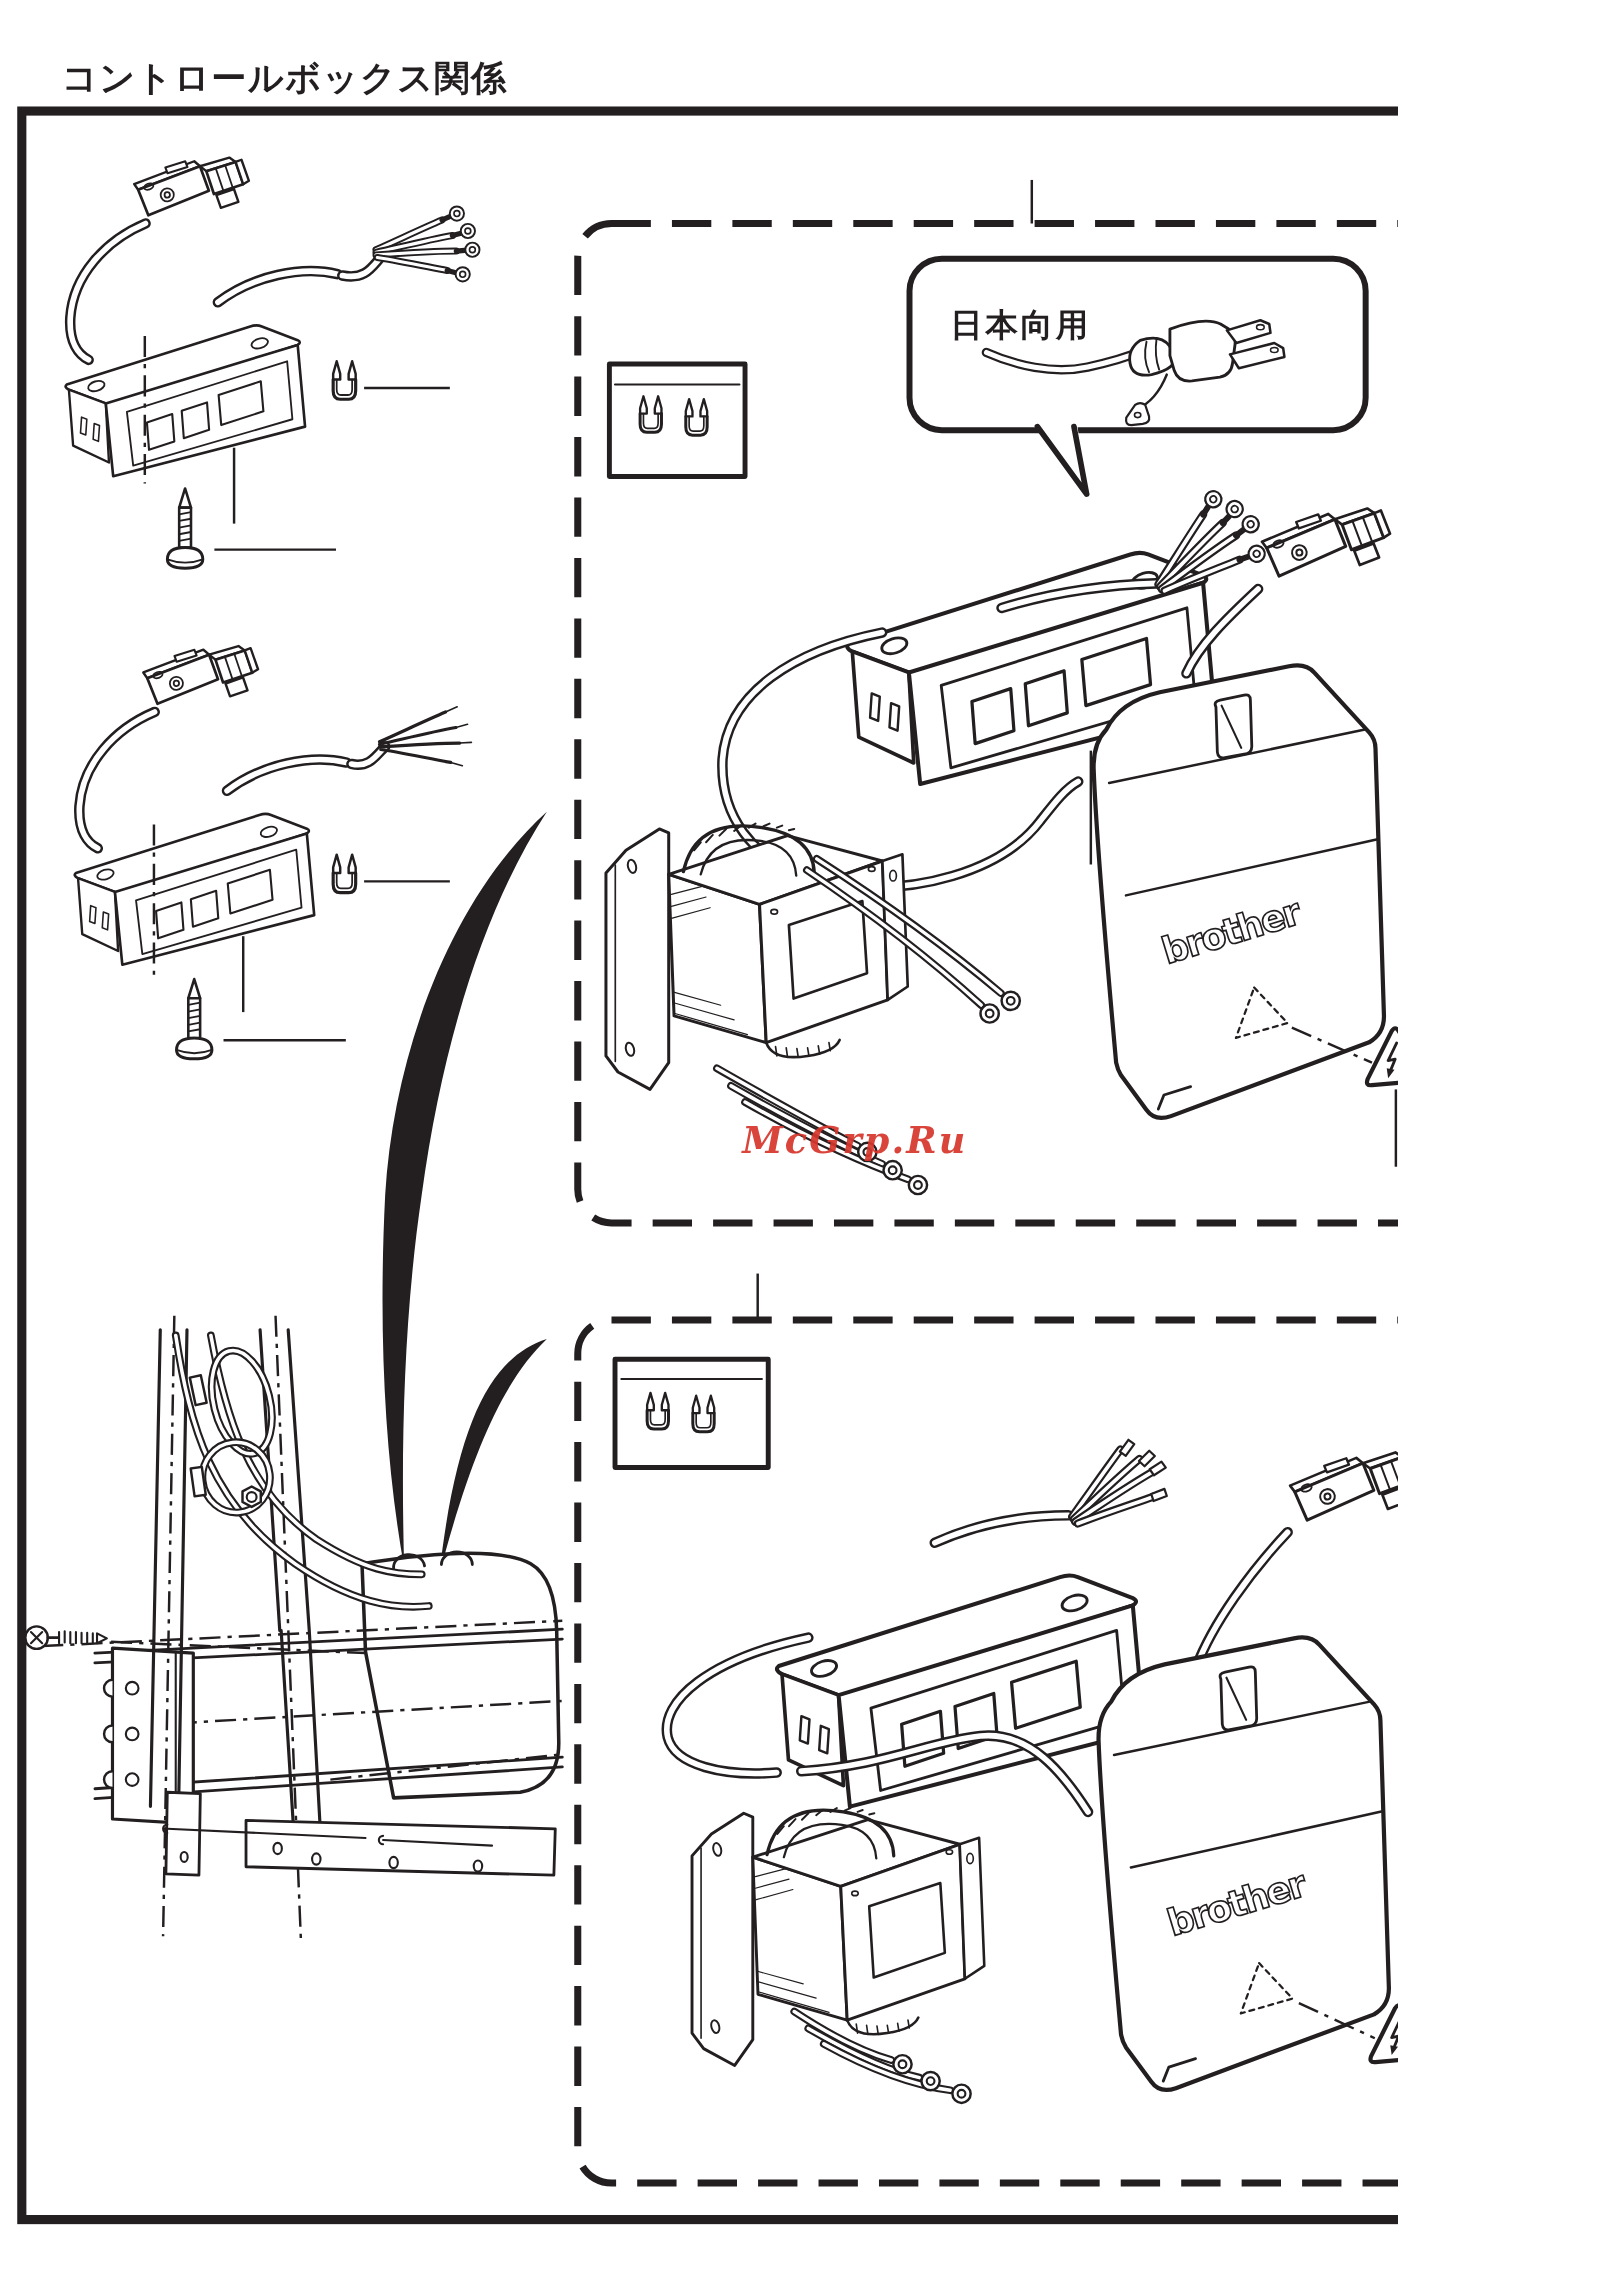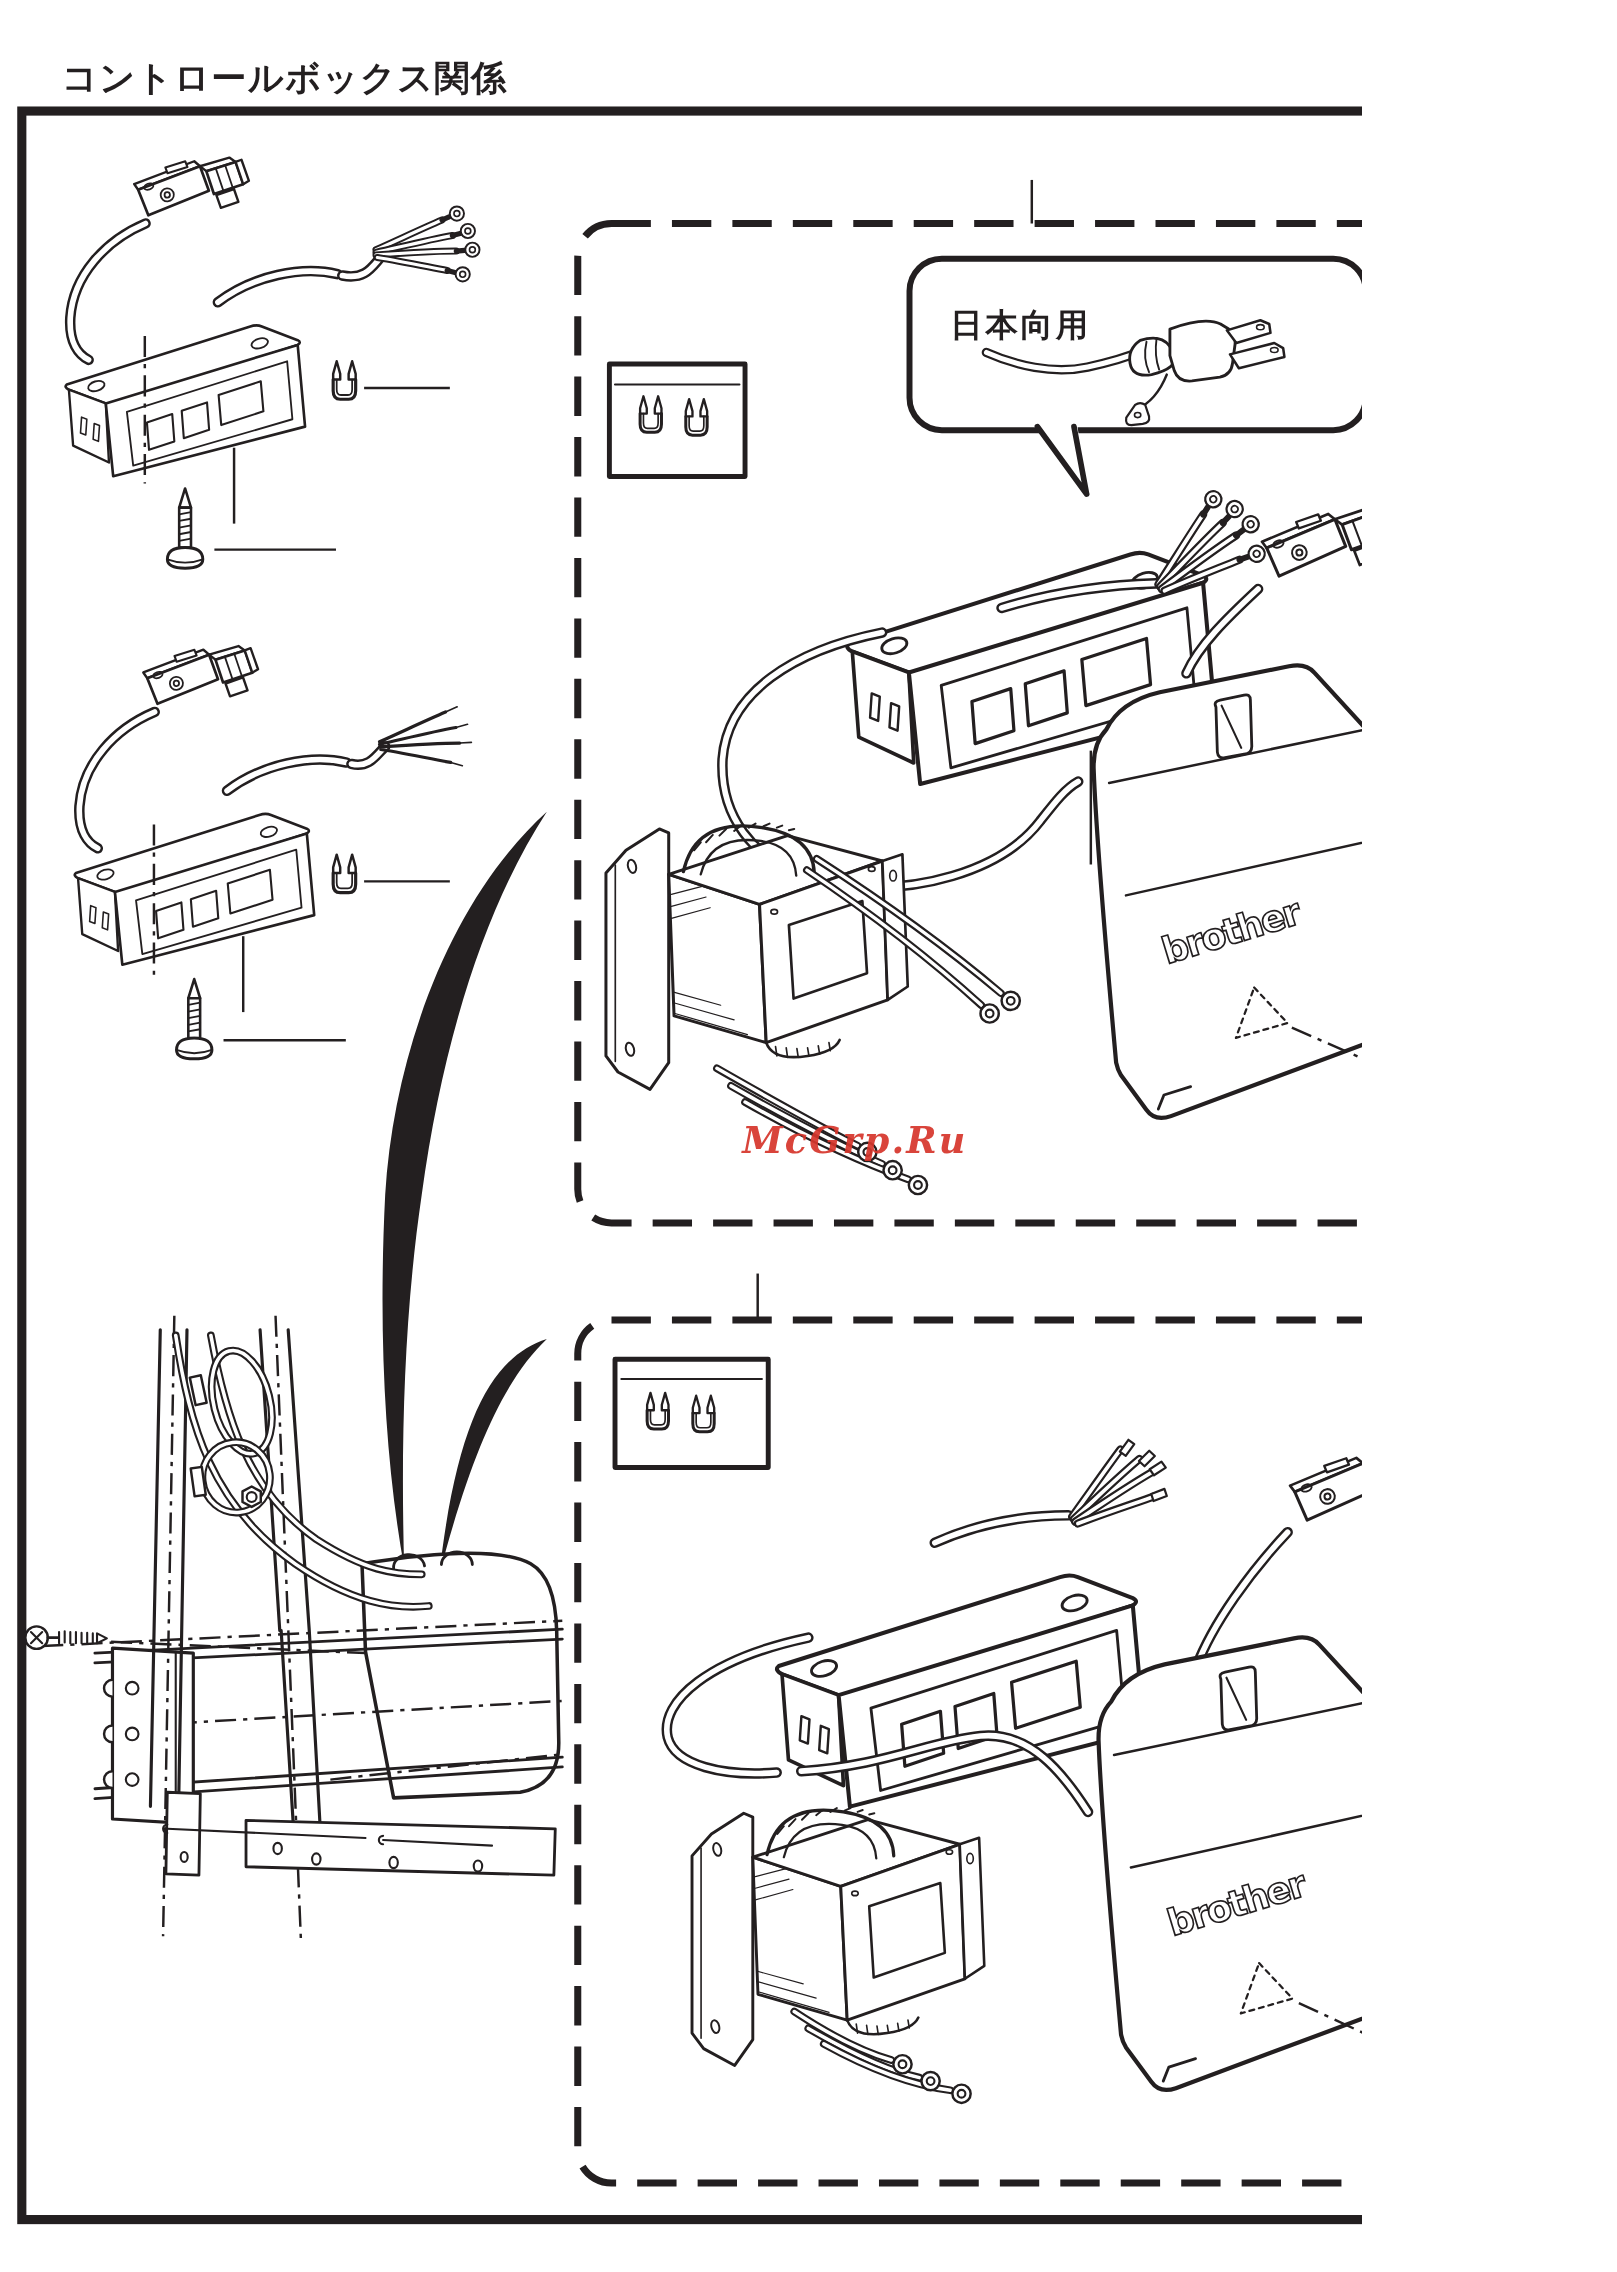--- a/index.html
+++ b/index.html
@@ -1,17 +1,17 @@
 <!DOCTYPE html>
 <html style="font-size:11.2px"><head>
 <meta charset="utf-8">
 <style>
   html,body{margin:0;padding:0;background:#fff;}
   #page{position:relative;width:1362px;height:2273px;background:#fff;overflow:hidden;
-        font-family:"DejaVu Sans","Liberation Sans",sans-serif;}
+        font-family:"DejaVu Sans","Liberation Sans",sans-serif;padding-left:36px;}
   svg{position:absolute;left:0;top:0;}
   
   .s{fill:none;stroke:#231f20;stroke-linecap:round;stroke-linejoin:round;}
   .f{fill:#fff;stroke:#231f20;stroke-linecap:round;stroke-linejoin:round;}
   .blk{fill:#231f20;stroke:none;}
   .tubeO{fill:none;stroke:#231f20;stroke-width:15;stroke-linecap:round;}
   .tubeI{fill:none;stroke:#fff;stroke-width:8;stroke-linecap:round;}
   .tubeO2{fill:none;stroke:#231f20;stroke-width:11;stroke-linecap:round;}
   .tubeI2{fill:none;stroke:#fff;stroke-width:5;stroke-linecap:round;}
   .dashdot{fill:none;stroke:#231f20;stroke-width:3.5;stroke-dasharray:30 10 6 10;}

